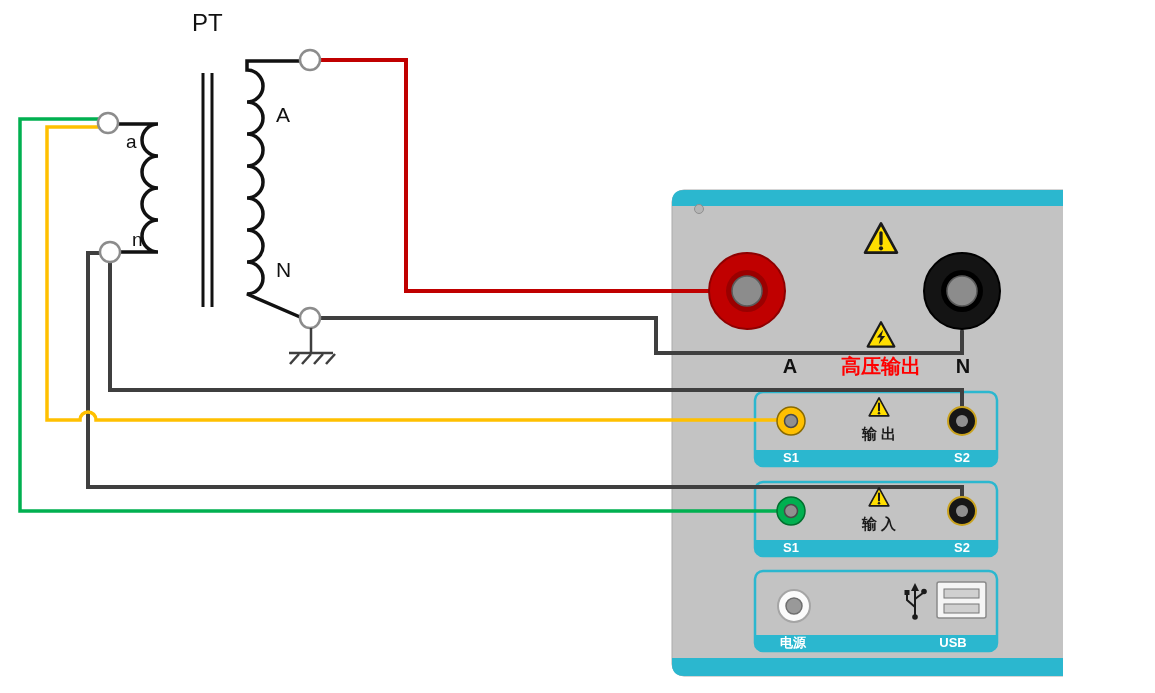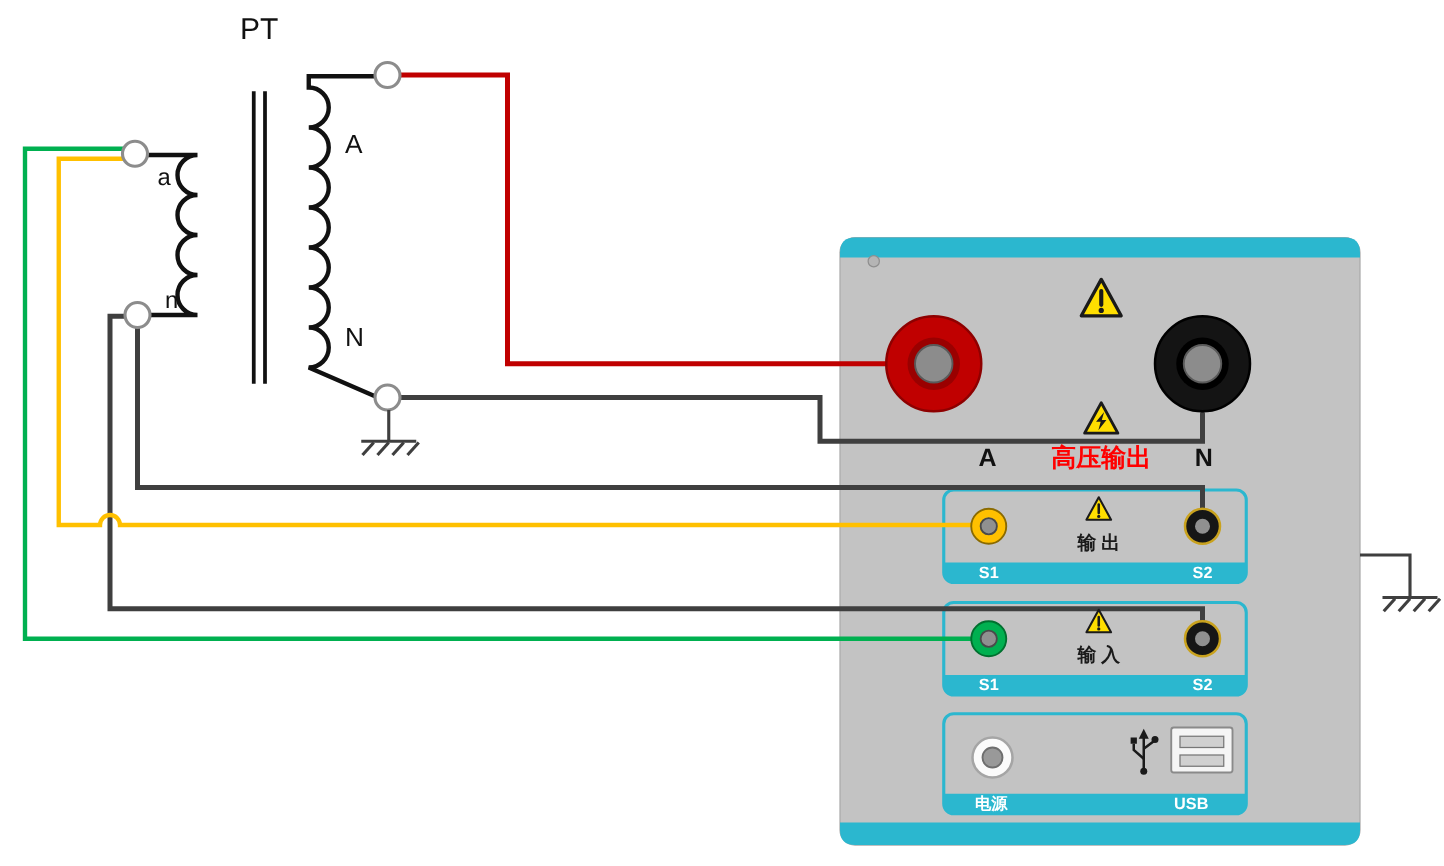--- a/index.html
+++ b/index.html
@@ -1,16 +1,16 @@
 <!DOCTYPE html>
 <html><head>
 <meta charset="utf-8">
 <style>
   html, body { margin: 0; padding: 0; background: #ffffff; }
-  .stage { position: relative; width: 1155px; height: 693px; background: #ffffff; overflow: hidden; }
+  .stage { position: relative; width: 1063px; height: 693px; background: #ffffff; overflow: hidden; }
   svg { display: block; }
   text { font-family: "Liberation Sans", "DejaVu Sans", sans-serif; }
   .t-pt     { font-size: 24px; fill: #111111; }
   .t-term   { font-size: 21px; fill: #111111; }
   .t-term-s { font-size: 19px; fill: #111111; }
   .hv-lbl   { font-size: 20px; font-weight: bold; text-anchor: middle; }
   .sec-lbl  { font-size: 15px; font-weight: bold; fill: #1a1a1a; text-anchor: middle; }
   .band-lbl { font-size: 13px; font-weight: bold; fill: #ffffff; text-anchor: middle; }
 </style>
 </head>

